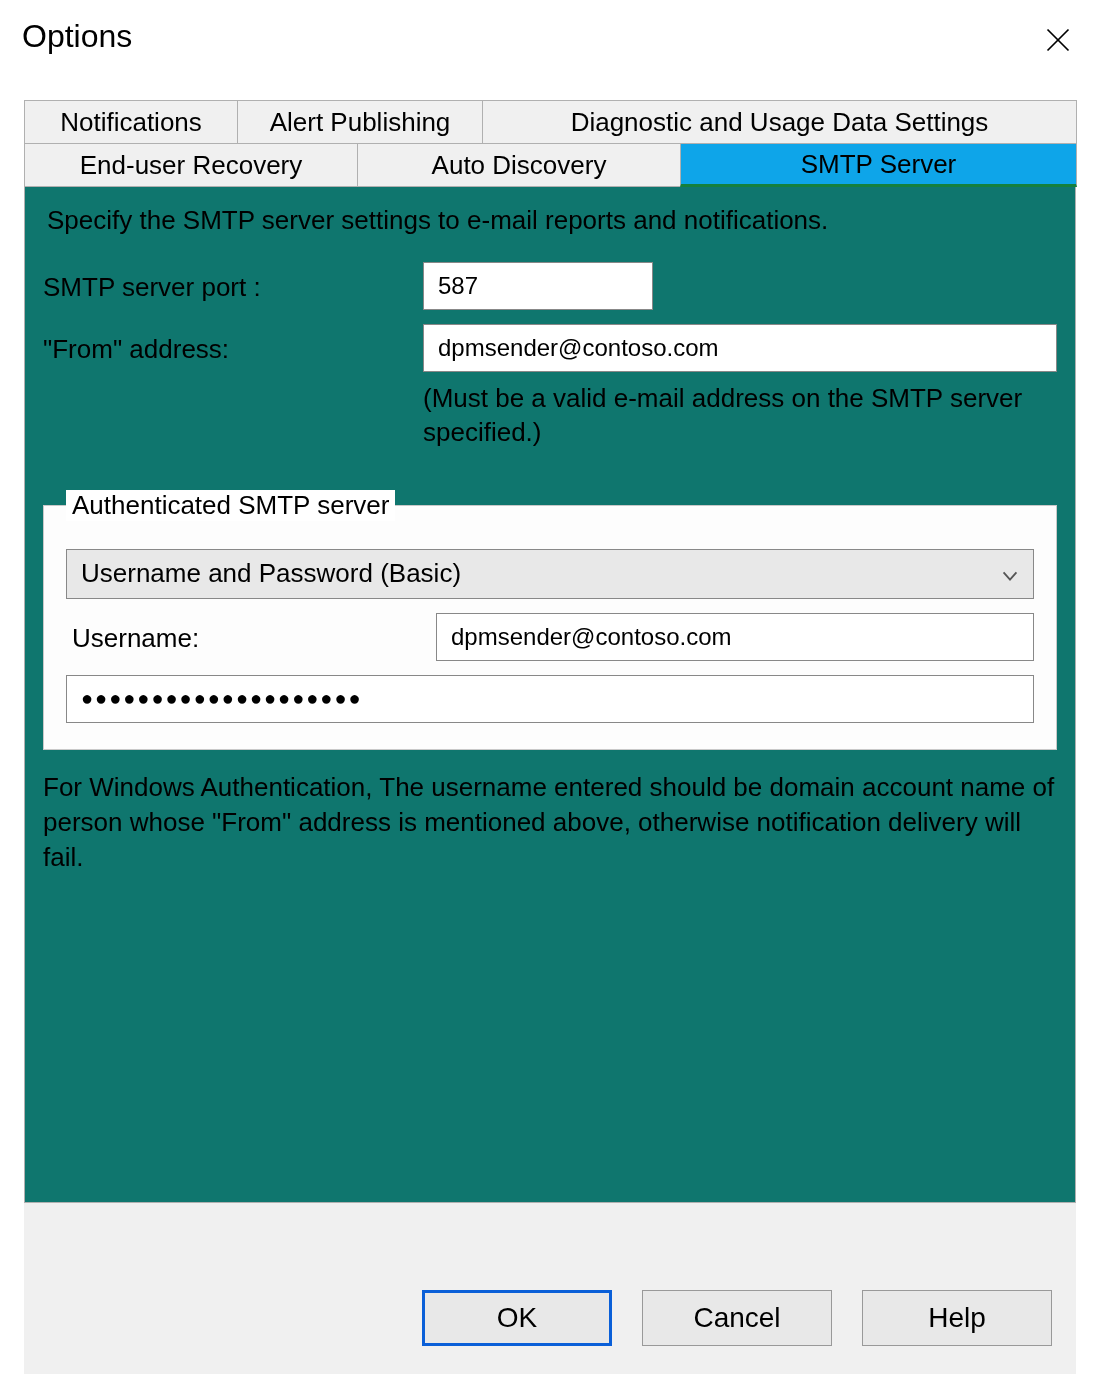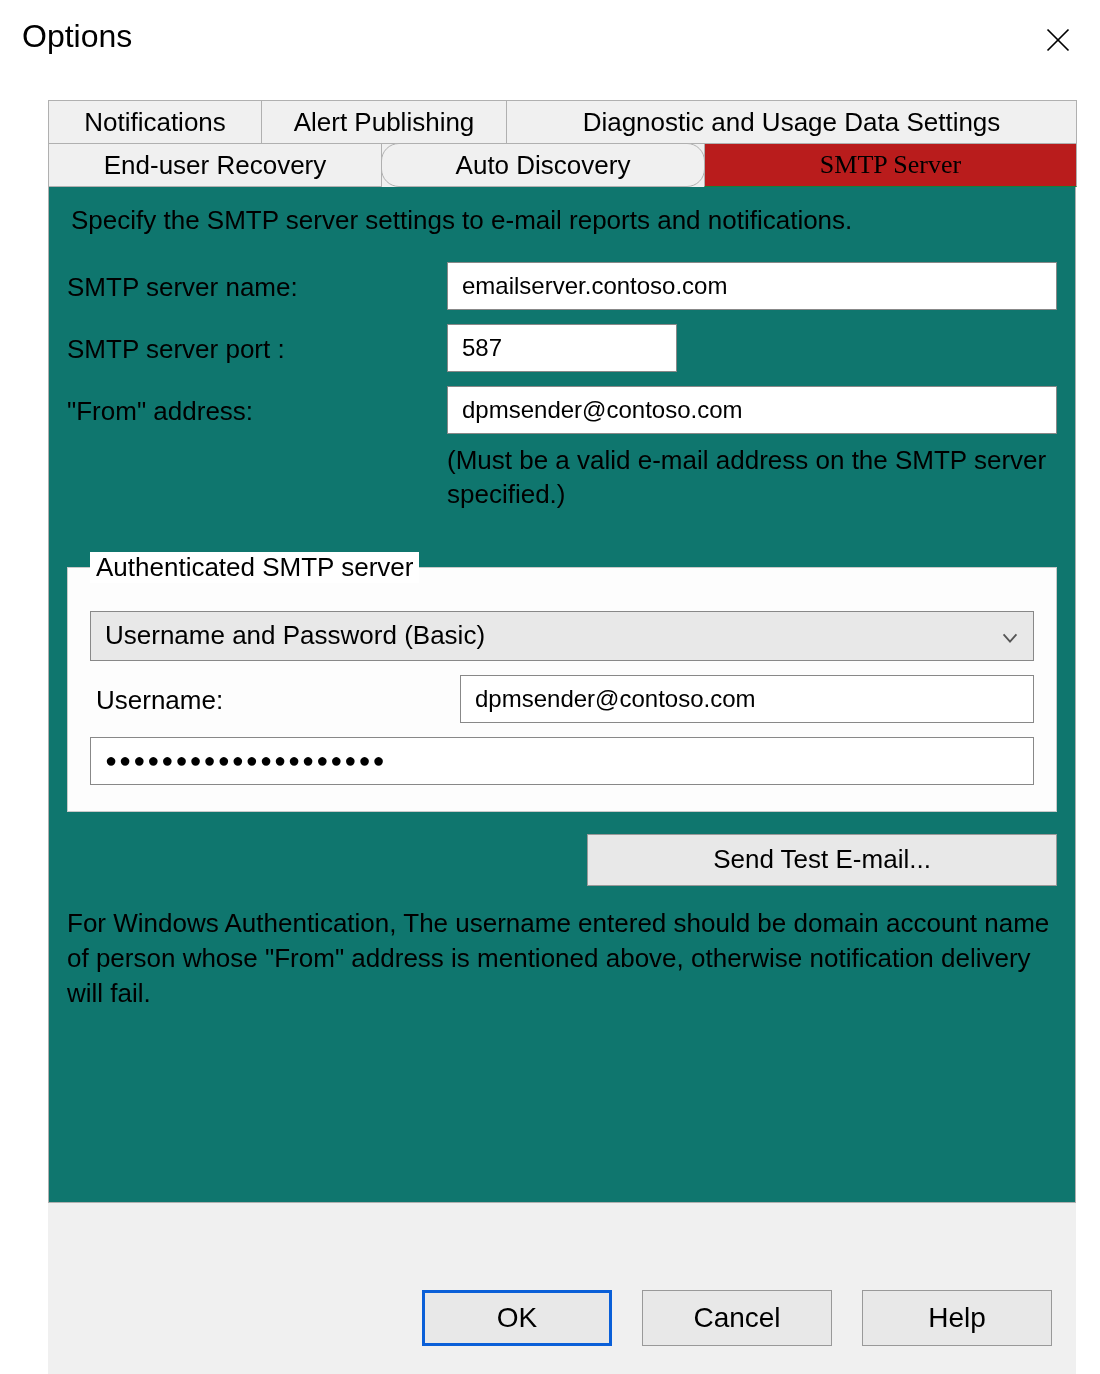--- a/index.html
+++ b/index.html
@@ -35,52 +35,50 @@
   .close-btn svg { width: 28px; height: 28px; stroke: #000; stroke-width: 1.5; }
 
   
   .content {
     position: absolute;
     left: 24px;
     right: 24px;
     top: 100px;
     bottom: 0;
     background: #f0f0f0;
-    margin-left: 24px;
   }
   .tabs-area {
     position: relative;
   }
   .tab-row {
     display: flex;
     width: 100%;
   }
   .tab {
     border: 1px solid #b0b0b0;
     background: #f0f0f0;
     font-size: 26px;
     height: 44px;
     display: flex;
     align-items: center;
     justify-content: center;
     cursor: pointer;
     margin-right: -1px;
   }
   .tab.active {
-    background: #b91c1c;
-    border-bottom: 1px solid #15803d;
+    background: #0ea5e9;
+    border-bottom: 3px solid #15803d;
     position: relative;
     z-index: 2;
-    font-family: Liberation Serif, serif;
   }
   .tab-row.row1 .t1 { flex: 0 0 214px; }
   .tab-row.row1 .t2 { flex: 0 0 246px; }
   .tab-row.row1 .t3 { flex: 1; }
   .tab-row.row2 .t4 { flex: 0 0 334px; }
-  .tab-row.row2 .t5 { flex: 0 0 324px; border-radius: 18px; }
+  .tab-row.row2 .t5 { flex: 0 0 324px; }
   .tab-row.row2 .t6 { flex: 1; }
   .tab-row.row2 { margin-top: -1px; }
 
   .panel {
     border: 1px solid #b0b0b0;
     border-top: none;
     background: #0f766e;
     padding: 12px 18px 40px 18px;
     position: relative;
     height: 1016px;
@@ -211,26 +209,20 @@
       </div>
       <div class="tab-row row2">
         <div class="tab t4">End-user Recovery</div>
         <div class="tab t5">Auto Discovery</div>
         <div class="tab t6 active">SMTP Server</div>
       </div>
 
       <div class="panel">
         <div class="desc">Specify the SMTP server settings to e-mail reports and notifications.</div>
 
-        <div class="form-row">
-          <div class="label">SMTP server name:</div>
-          <div class="field">
-            <input class="text-input" type="text" value="emailserver.contoso.com" style="">
-          </div>
-        </div>
 
         <div class="form-row">
           <div class="label">SMTP server port :</div>
           <div class="field">
             <input class="text-input port" type="text" value="587" style="">
           </div>
         </div>
 
         <div class="form-row">
           <div class="label">"From" address:</div>
@@ -263,21 +255,20 @@
             </div>
           </div>
 
           <div class="form-row" style="margin-bottom:0;">
             <div class="field">
               <input class="text-input pwd-input" type="text" value="●●●●●●●●●●●●●●●●●●●●" style="">
             </div>
           </div>
         </fieldset>
 
-        <button class="send-test">Send Test E-mail...</button>
 
         <div class="footnote">For Windows Authentication, The username entered should be domain account name of person whose "From" address is mentioned above, otherwise notification delivery will fail.</div>
       </div>
     </div>
 
     <div class="button-row">
       <button class="btn primary">OK</button>
       <button class="btn">Cancel</button>
       <button class="btn">Help</button>
     </div>

